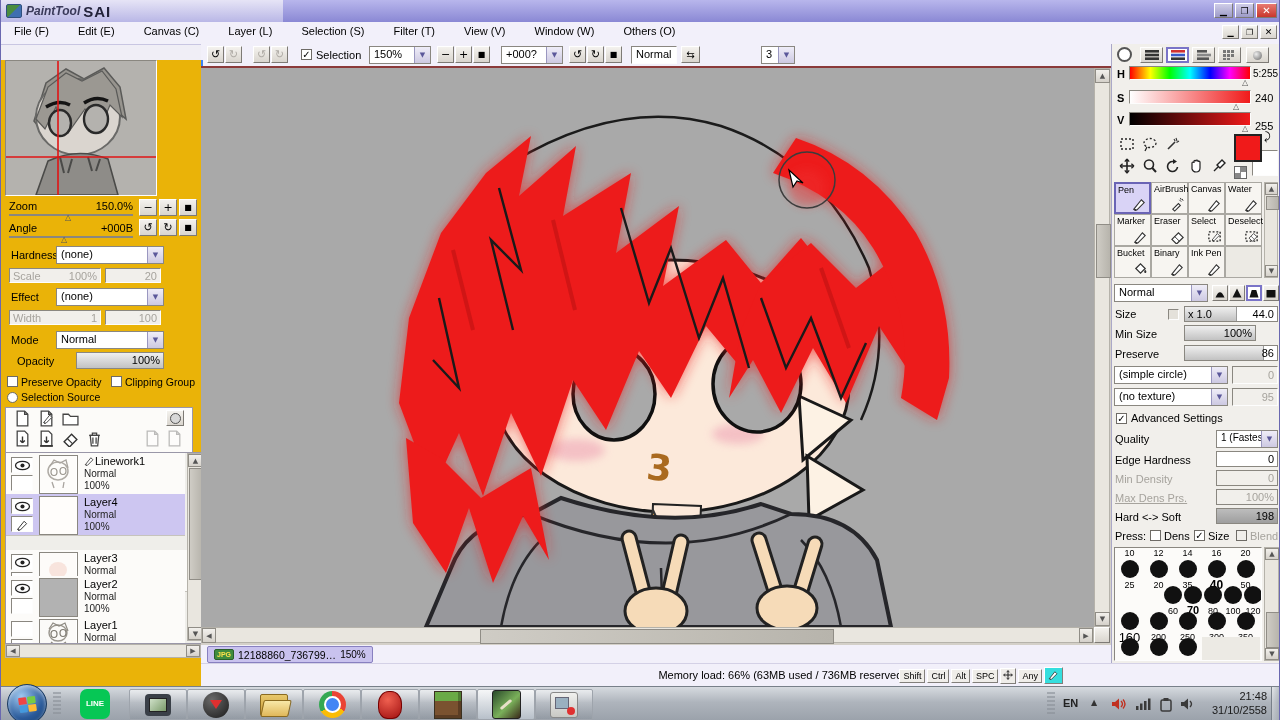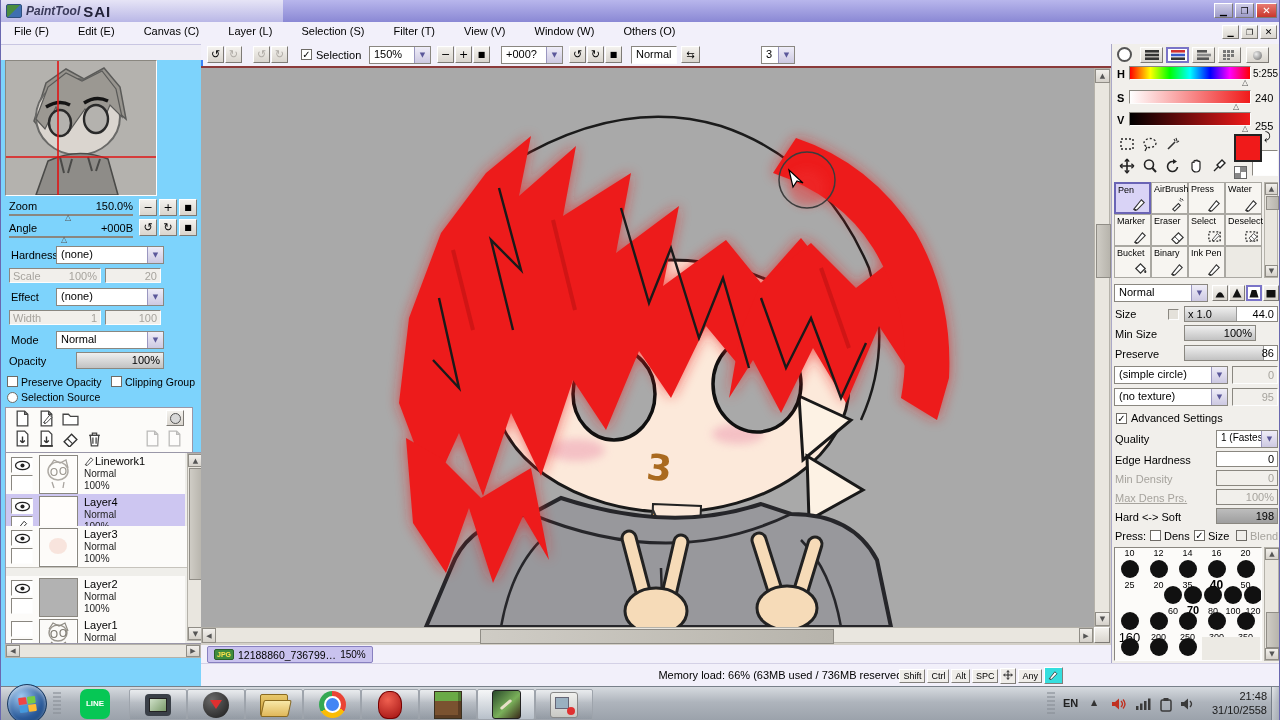--- a/index.html
+++ b/index.html
@@ -169,21 +169,21 @@
     <div class="btn glyph" style="position:absolute;left:404px;top:2px;width:17px;height:17px;font-size:8px;">■</div>
     <div class="sunk" style="position:absolute;left:430px;top:2px;width:46px;height:18px;padding:1px 4px;">Normal</div>
     <div class="btn glyph" style="position:absolute;left:480px;top:2px;width:19px;height:17px;font-size:10px;">⇆</div>
     <span class="lbl" style="position:absolute;left:510px;top:5px;margin-top:38px;">Stabilizer</span>
     <div class="dd" style="position:absolute;left:560px;top:2px;width:34px;height:18px;">
       <span class="txt">3</span>
         <span class="arw glyph">▼</span>
     </div>
   </div>
 
-  <div class="abs" style="left:0;top:60px;width:200px;height:626px;background:#7dd3fc;border-right:2px solid #3b82f6;">
+  <div class="abs" style="left:0;top:60px;width:200px;height:626px;background:#eab308;border-right:2px solid #3b82f6;">
 
     <div class="abs sunk" style="left:4px;top:0;width:152px;height:136px;background:#b4b2ae;">
       <svg width="150" height="134" viewBox="0 0 150 134">
         <rect width="150" height="134" fill="#b4b2ae"></rect>
         <path d="M28,60 L40,22 L60,8 L78,18 L98,7 L114,26 L120,58 L106,46 L96,72 L80,50 L62,76 L50,48 L38,72 Z" fill="#97948e" stroke="#5a5a58" stroke-width="1.5"></path>
         <ellipse cx="72" cy="56" rx="42" ry="38" fill="#dad5cf" stroke="#6a6a68" stroke-width="2"></ellipse>
         <path d="M30,58 L42,26 L60,12 L76,20 L96,10 L110,28 L116,56 L104,44 L94,68 L79,48 L62,72 L50,46 L39,68 Z" fill="#9b9892" stroke="#5a5a58" stroke-width="1.2"></path>
         <ellipse cx="54" cy="62" rx="11" ry="13" fill="#b4b2ae" stroke="#2a2a2a" stroke-width="2.4"></ellipse>
         <ellipse cx="90" cy="58" rx="12" ry="14" fill="#b4b2ae" stroke="#2a2a2a" stroke-width="2.4"></ellipse>
         <path d="M40,46 Q53,38 64,44" stroke="#141414" stroke-width="3.4" fill="none"></path>
@@ -229,21 +229,21 @@
       <span>Width</span>
       <span style="float:right">1</span>
     </div>
     <div class="sunk dis" style="position:absolute;left:104px;top:250px;width:56px;height:15px;padding:1px 3px;text-align:right;">100</div>
 
     <span class="lbl" style="position:absolute;left:10px;top:274px;">Mode</span>
     <div class="dd" style="position:absolute;left:55px;top:271px;width:108px;height:18px;">
       <span class="txt">Normal</span>
         <span class="arw glyph">▼</span>
     </div>
-    <span class="lbl" style="position:absolute;left:8px;top:295px;">Opacity</span>
+    <span class="lbl" style="position:absolute;left:16px;top:295px;">Opacity</span>
     <div class="bar" style="position:absolute;left:75px;top:292px;width:88px;height:17px;">
       <div class="fill" style="width:100%"></div>
         <span class="val">100%</span>
     </div>
 
     <span class="cb" style="position:absolute;left:6px;top:316px;"></span>
     <span class="lbl" style="position:absolute;left:20px;top:316px;font-size:10.5px;">Preserve Opacity</span>
     <span class="cb" style="position:absolute;left:110px;top:316px;"></span>
     <span class="lbl" style="position:absolute;left:124px;top:316px;font-size:10.5px;">Clipping Group</span>
     <span style="position:absolute;left:6px;top:332px;width:11px;height:11px;border:1px solid #6e6b66;border-radius:50%;background:#fff;box-sizing:border-box;"></span>
@@ -314,21 +314,21 @@
         <span class="lk sunk" style="display:flex;align-items:center;justify-content:center;">
             <svg width="13" height="13" viewBox="0 0 16 16">
               <use href="#sym-pen"></use>
             </svg>
           </span>
         <span class="th" style="background:#fffdfb;"></span>
         <span class="nm">Layer4</span>
         <span class="md">Normal</span>
         <span class="op">100%</span>
       </div>
-      <div class="lrow" style="top:73px;padding-left:28px;">
+      <div class="lrow" style="top:97px;padding-left:28px;">
         <span class="vis sunk" style="display:flex;align-items:center;justify-content:center;">
             <svg width="17" height="13" viewBox="0 0 18 14">
               <use href="#sym-eye"></use>
             </svg>
           </span>
         <span class="lk sunk"></span>
         <span class="th"><svg width="36" height="36" viewBox="0 0 36 36">
               <rect width="36" height="36" fill="#fdfbf9"></rect>
               <ellipse cx="18" cy="17" rx="9" ry="8" fill="#f6ded6" opacity=".8"></ellipse>
             </svg></span>
@@ -606,21 +606,21 @@
           <use href="#sym-pen"></use>
         </svg>
       </div>
     <div class="toolcell" style="left:39px;top:138px;">
         <span class="nm">AirBrush</span>
         <svg width="15" height="15" viewBox="0 0 16 16">
           <use href="#sym-spray"></use>
         </svg>
       </div>
     <div class="toolcell" style="left:76px;top:138px;">
-        <span class="nm">Press</span>
+        <span class="nm">Canvas</span>
         <svg width="15" height="15" viewBox="0 0 16 16">
           <use href="#sym-pen"></use>
         </svg>
       </div>
     <div class="toolcell" style="left:113px;top:138px;">
         <span class="nm">Water</span>
         <svg width="15" height="15" viewBox="0 0 16 16">
           <use href="#sym-pen"></use>
         </svg>
       </div>

